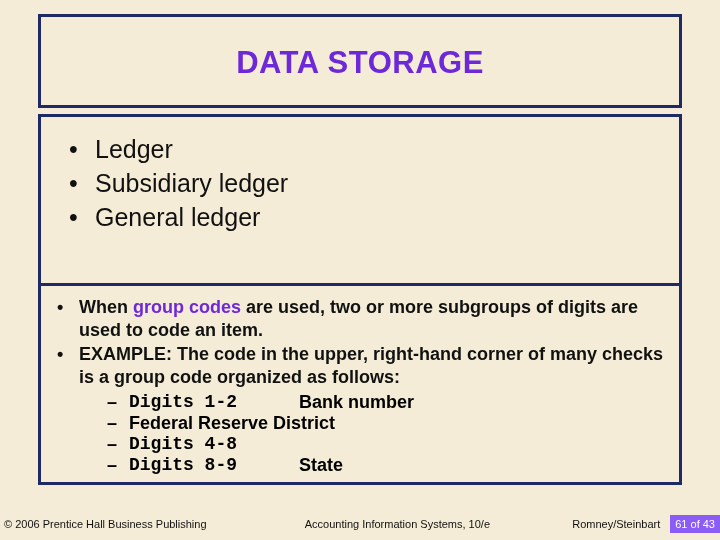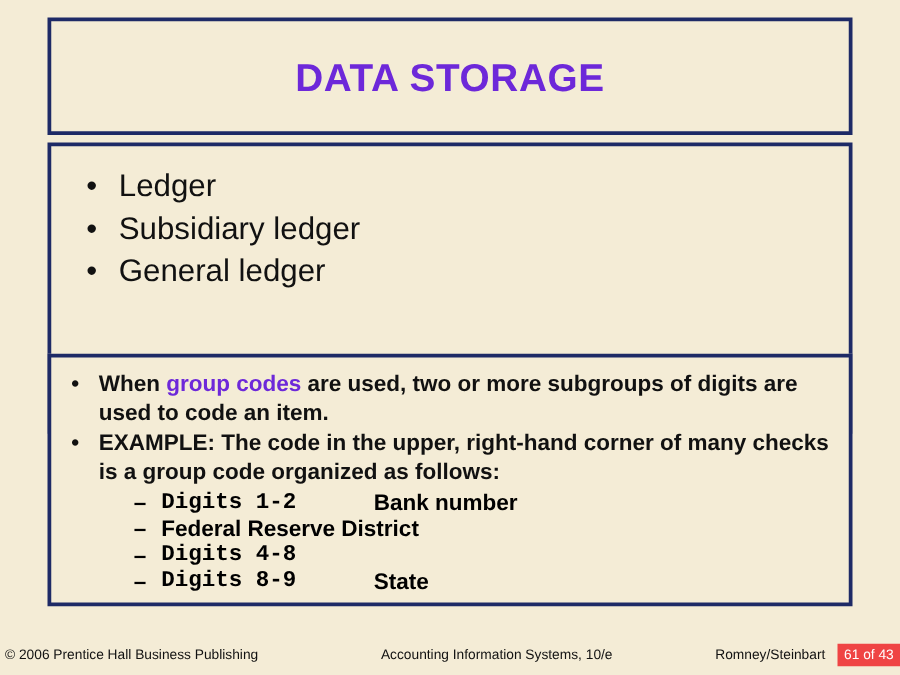--- a/index.html
+++ b/index.html
@@ -89,21 +89,21 @@
     align-items: center;
     font-size: 11px;
     color: #111;
     padding: 0 0 0 4px;
   }
   .footer .left { flex: 0 0 auto; }
   .footer .center { flex: 1 1 auto; text-align: center; padding-left: 16px; }
   .footer .right { flex: 0 0 auto; padding-right: 4px; }
   .pagebox {
     display: inline-block;
-    background: #ef4444;
+    background: #8b5cf6;
     color: #fff;
     font-size: 11px;
     padding: 3px 5px;
     margin-left: 6px;
   }
 </style>
 </head>
 <body>
 
 <div class="title-box">

